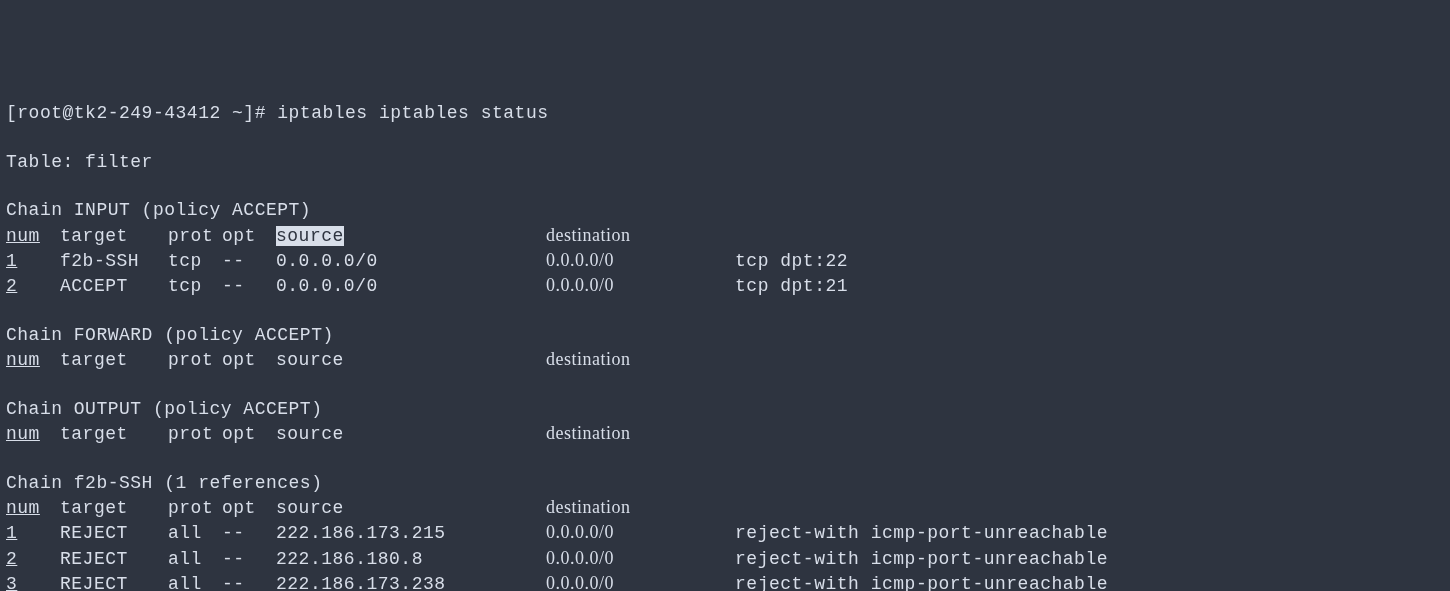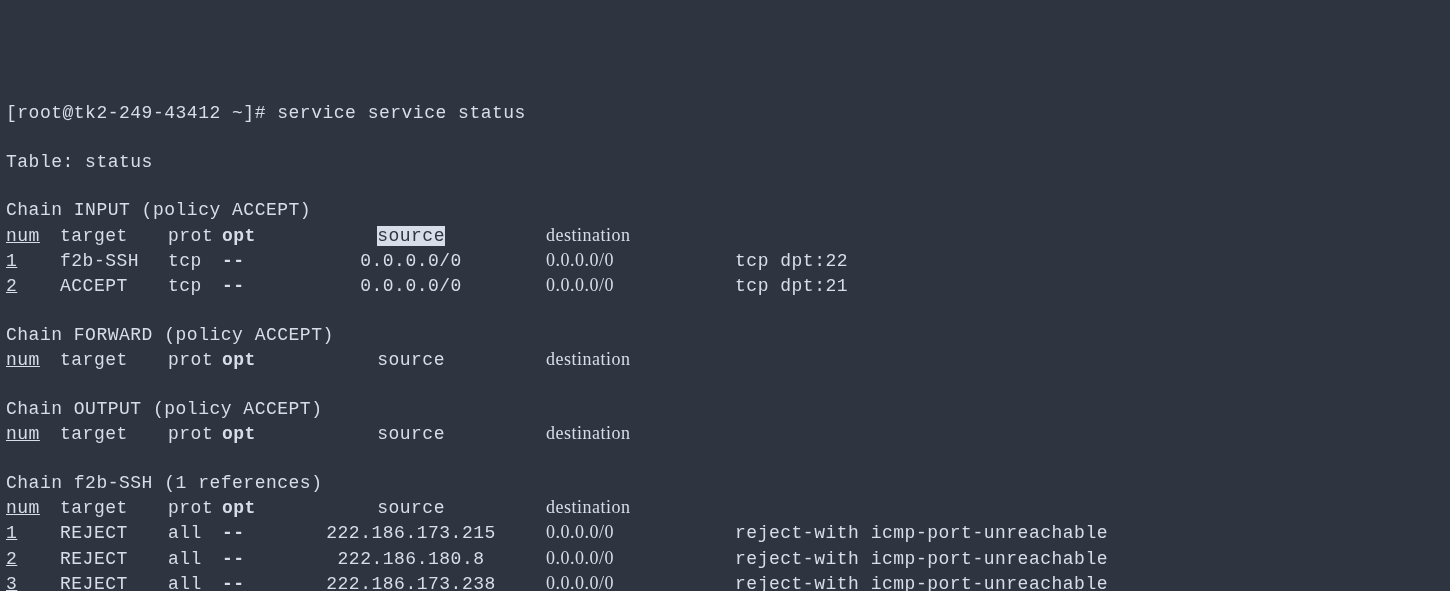--- a/index.html
+++ b/index.html
@@ -12,27 +12,27 @@
       padding: 4px 6px;
       white-space: pre;
       letter-spacing: 0.5px;
     }
     .line { display: block; }
     .sel { background: #d8dee9; color: #2e3440; }
     .row span.col { display: inline-block; }
     .c-num   { width: 5ch; text-decoration: underline; }
     .c-tgt   { width: 10ch; }
     .c-prot  { width: 5ch; }
-    .c-opt   { width: 5ch; font-weight: bold; }
-    .c-src   { width: 25ch; text-align: center; }
+    .c-opt   { width: 5ch; }
+    .c-src   { width: 25ch; }
     .c-dst   { width: 21ch; font-family: Liberation Serif, serif; }
   </style>
 </head>
 <body>
 
 
 
-<div class="line"><span>[root@tk2-249-43412 ~]# </span><span>service service status</span></div>
-<div class="line">Table: status</div>
+<div class="line"><span>[root@tk2-249-43412 ~]# </span><span>iptables iptables status</span></div>
+<div class="line">Table: filter</div>
 <div id="chains"><div class="line">Chain INPUT (policy ACCEPT)</div><div class="line row"><span class="col c-num">num</span><span class="col c-tgt">target</span><span class="col c-prot">prot</span><span class="col c-opt">opt</span><span class="col c-src"><span class="sel">source</span></span><span class="col c-dst">destination</span></div><div class="line row"><span class="col c-num">1</span><span class="col c-tgt">f2b-SSH</span><span class="col c-prot">tcp</span><span class="col c-opt">--</span><span class="col c-src">0.0.0.0/0</span><span class="col c-dst">0.0.0.0/0</span><span>tcp dpt:22</span></div><div class="line row"><span class="col c-num">2</span><span class="col c-tgt">ACCEPT</span><span class="col c-prot">tcp</span><span class="col c-opt">--</span><span class="col c-src">0.0.0.0/0</span><span class="col c-dst">0.0.0.0/0</span><span>tcp dpt:21</span></div><div class="line"> </div><div class="line">Chain FORWARD (policy ACCEPT)</div><div class="line row"><span class="col c-num">num</span><span class="col c-tgt">target</span><span class="col c-prot">prot</span><span class="col c-opt">opt</span><span class="col c-src">source</span><span class="col c-dst">destination</span></div><div class="line"> </div><div class="line">Chain OUTPUT (policy ACCEPT)</div><div class="line row"><span class="col c-num">num</span><span class="col c-tgt">target</span><span class="col c-prot">prot</span><span class="col c-opt">opt</span><span class="col c-src">source</span><span class="col c-dst">destination</span></div><div class="line"> </div><div class="line">Chain f2b-SSH (1 references)</div><div class="line row"><span class="col c-num">num</span><span class="col c-tgt">target</span><span class="col c-prot">prot</span><span class="col c-opt">opt</span><span class="col c-src">source</span><span class="col c-dst">destination</span></div><div class="line row"><span class="col c-num">1</span><span class="col c-tgt">REJECT</span><span class="col c-prot">all</span><span class="col c-opt">--</span><span class="col c-src">222.186.173.215</span><span class="col c-dst">0.0.0.0/0</span><span>reject-with icmp-port-unreachable</span></div><div class="line row"><span class="col c-num">2</span><span class="col c-tgt">REJECT</span><span class="col c-prot">all</span><span class="col c-opt">--</span><span class="col c-src">222.186.180.8</span><span class="col c-dst">0.0.0.0/0</span><span>reject-with icmp-port-unreachable</span></div><div class="line row"><span class="col c-num">3</span><span class="col c-tgt">REJECT</span><span class="col c-prot">all</span><span class="col c-opt">--</span><span class="col c-src">222.186.173.238</span><span class="col c-dst">0.0.0.0/0</span><span>reject-with icmp-port-unreachable</span></div><div class="line row"><span class="col c-num">4</span><span class="col c-tgt">REJECT</span><span class="col c-prot">all</span><span class="col c-opt">--</span><span class="col c-src">49.88.112.68</span><span class="col c-dst">0.0.0.0/0</span><span>reject-with icmp-port-unreachable</span></div></div>
 
 
 
 
 </body></html>

